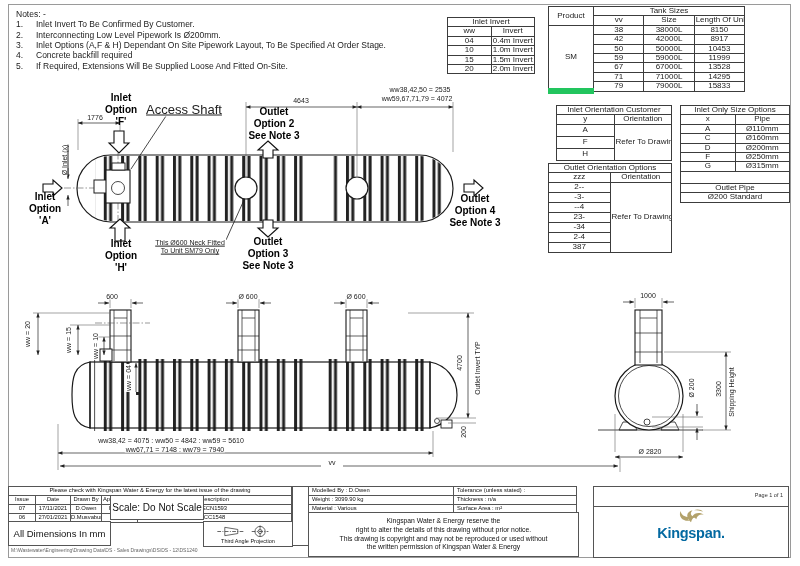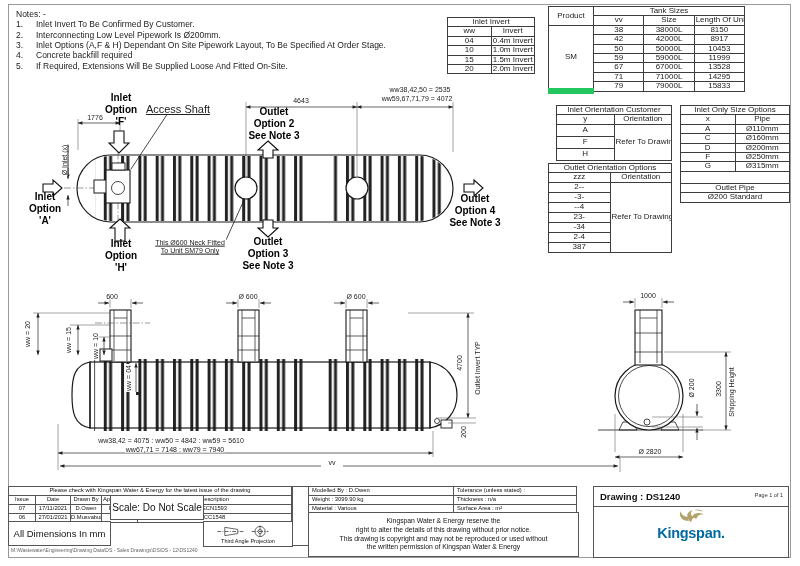--- a/index.html
+++ b/index.html
@@ -399,21 +399,21 @@
       <line class="ext" x1="652" y1="417" x2="703" y2="417"></line>
       <line class="ext" x1="652" y1="427" x2="703" y2="427"></line>
       <line class="dl1" x1="697" y1="404" x2="697" y2="416"></line>
       <line class="dl1" x1="697" y1="440" x2="697" y2="428"></line>
     </g>
   </svg>
 
   <div class="opt" style="left:121px;top:110px">Inlet
 Option
 'F'</div>
-  <div class="dim ul" style="left:178px;top:109px;font-size:11px">Access Shaft</div>
+  <div class="dim ul" style="left:184px;top:109px;font-size:13px">Access Shaft</div>
   <div class="dim" style="left:95px;top:117px">1776</div>
   <div class="dim" style="left:301px;top:100px">4643</div>
   <div class="dim" style="left:420px;top:89px">ww38,42,50 = 2535</div>
   <div class="dim" style="left:417px;top:98px">ww59,67,71,79 = 4072</div>
   <div class="dimr ul" style="left:64px;top:160px">Ø Inlet (x)</div>
   <div class="opt" style="left:45px;top:209px">Inlet
 Option
 'A'</div>
   <div class="opt" style="left:121px;top:256px">Inlet
 Option
@@ -524,21 +524,20 @@
         </tr>
   </tbody>
     </table>
   <div class="tbox copy" style="left:308px;top:512px;width:269px;height:43px">Kingspan Water &amp; Energy reserve the
 right to alter the details of this drawing without prior notice.
 This drawing is copyright and may not be reproduced or used without
 the written permission of Kingspan Water &amp; Energy</div>
 
   <div class="rbox" style="left:593px;top:486px;width:194px;height:70px">
     <div style="position:relative;height:19px">
-      <div class="drawno">Drawing : DS1240</div>
       <div class="pageno">Page 1 of 1</div>
     </div>
     <div class="logorow">
       <svg width="44" height="15" viewBox="0 0 54 20">
         <g fill="#b3a26b">
           <path d="M27 19 C20 13 20 5 29 3 C26 6 26 9 29 11 C31 6 40 5 44 9 C39 8 35 10 34 15 C31 11 29 13 27 19Z"></path>
           <path d="M25 17 C16 18 10 12 13 4 C14 9 18 12 24 12 C22 14 23 15 25 17Z"></path>
           <path d="M31 3 C35 1 41 2 43 5 C39 3 35 3 31 3Z"></path>
         </g>
       </svg>

